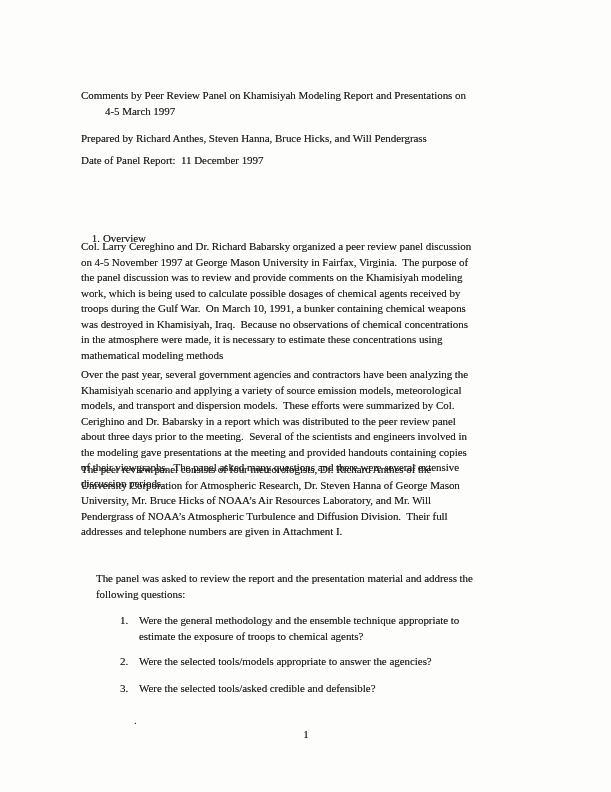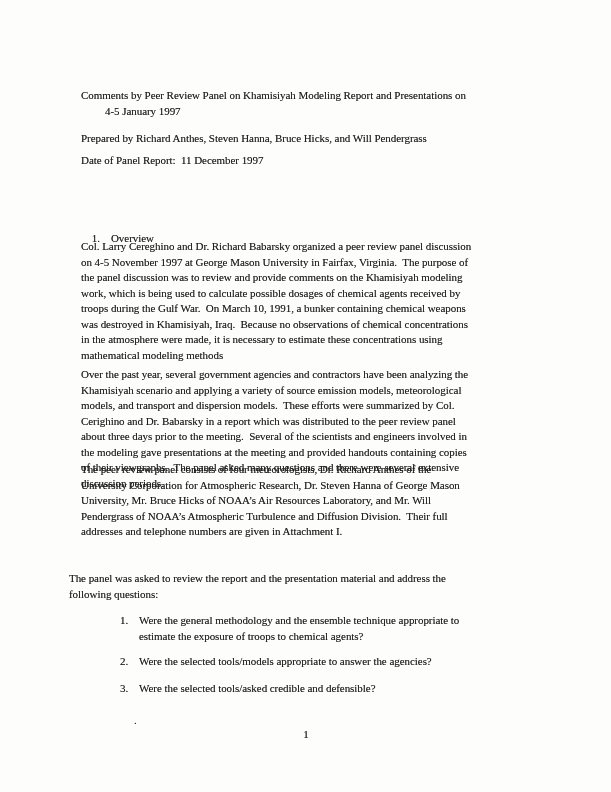--- a/index.html
+++ b/index.html
@@ -13,34 +13,34 @@
     overflow: hidden;
   }
   .txt {
     position: absolute;
     font-size: 11px;
     line-height: 15.5px;
     white-space: pre;
     letter-spacing: -0.05px;
     text-shadow: 0 0 0.4px rgba(20,20,20,0.55);
   }
-  .heading .sec-label { margin-left: 11px; }
+  .heading .sec-label { margin-left: 3px; }
   .q-row { display: flex; }
   .q-num { width: 19px; flex: 0 0 19px; }
   .artifact-dot { font-size: 11px; color: #2a2a2a; }
   .page-number { width: 16px; text-align: center; }
 </style>
 </head>
 <body>
 
 <div class="page">
 
   <div class="txt" style="left:81px; top:88px;">Comments by Peer Review Panel on Khamisiyah Modeling Report and Presentations on</div>
 
-  <div class="txt" style="left:105px; top:104px;">4-5 January 1997</div>
+  <div class="txt" style="left:105px; top:104px;">4-5 March 1997</div>
 
   <div class="txt" style="left:81px; top:131px;text-align:right;">Prepared by Richard Anthes, Steven Hanna, Bruce Hicks, and Will Pendergrass</div>
 
   <div class="txt" style="left:81px; top:153px;">Date of Panel Report:  11 December 1997</div>
 
   <div class="txt heading" style="left:81px; top:215px;">
     <span class="sec-num">1.</span><span class="sec-label">Overview</span>
   </div>
 
   <div class="txt" style="left:81px; top:239px;">Col. Larry Cereghino and Dr. Richard Babarsky organized a peer review panel discussion
@@ -60,21 +60,21 @@
 the modeling gave presentations at the meeting and provided handouts containing copies
 of their viewgraphs.  The panel asked many questions and there were several extensive
 discussion periods.</div>
 
   <div class="txt" style="left:81px; top:462px;">The peer review panel consists of four meteorologists, Dr. Richard Anthes of the
 University Corporation for Atmospheric Research, Dr. Steven Hanna of George Mason
 University, Mr. Bruce Hicks of NOAA’s Air Resources Laboratory, and Mr. Will
 Pendergrass of NOAA’s Atmospheric Turbulence and Diffusion Division.  Their full
 addresses and telephone numbers are given in Attachment I.</div>
 
-  <div class="txt" style="left:69px; top:571px;">The panel was asked to review the report and the presentation material and address the
+  <div class="txt" style="left:96px; top:571px;">The panel was asked to review the report and the presentation material and address the
 following questions:</div>
 
   <div class="txt q-row" style="left:120px; top:613px;">
     <span class="q-num">1.</span>
     <span class="q-text">Were the general methodology and the ensemble technique appropriate to
 estimate the exposure of troops to chemical agents?</span>
   </div>
 
   <div class="txt q-row" style="left:120px; top:654px;">
     <span class="q-num">2.</span>

